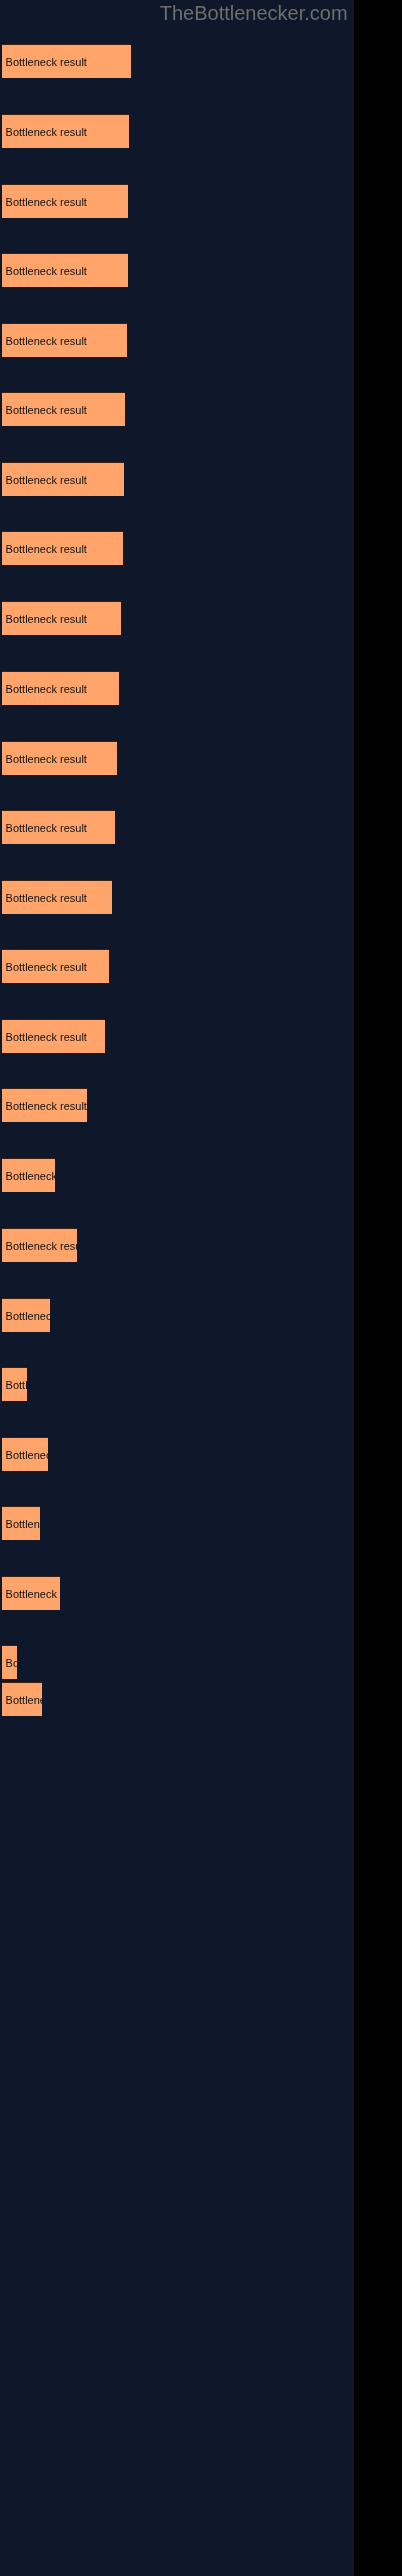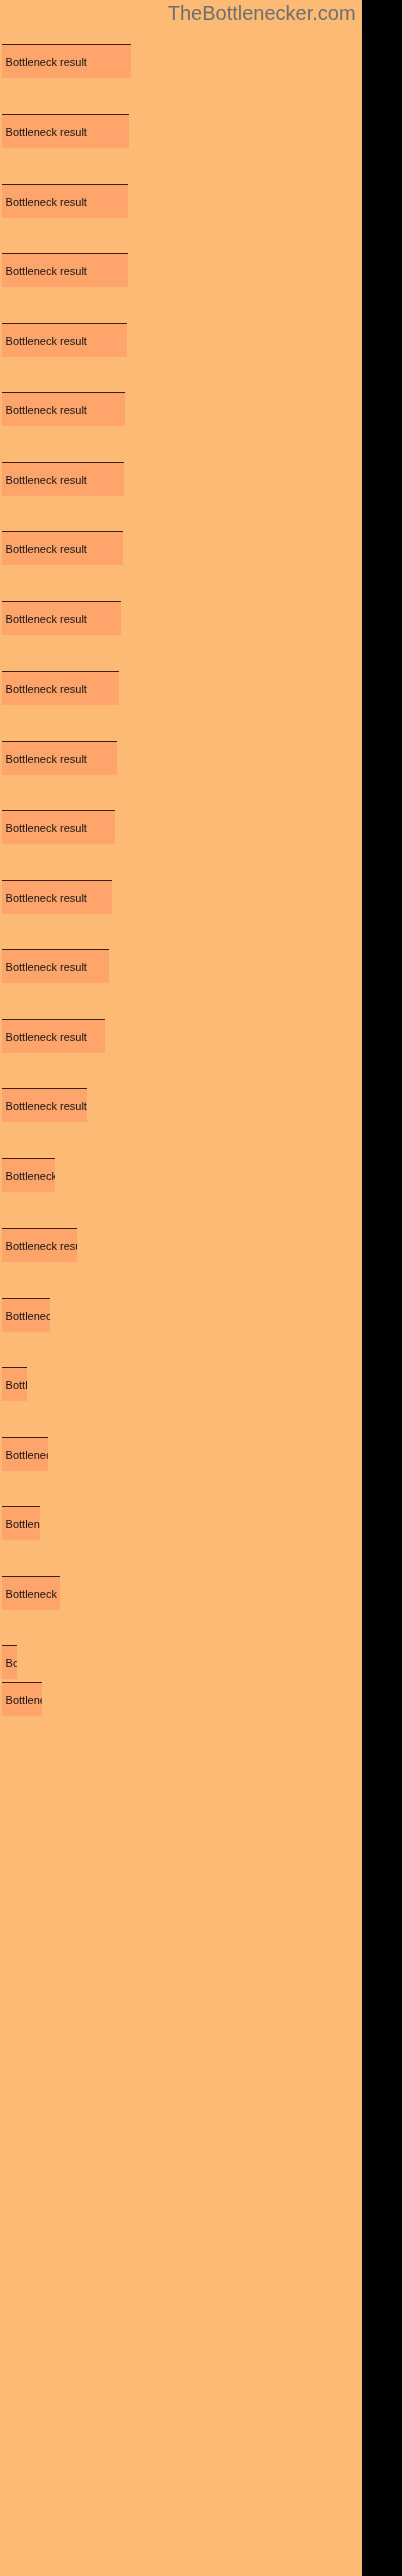--- a/index.html
+++ b/index.html
@@ -10,23 +10,24 @@
   body {
     width: 403px;
     height: 2576px;
     position: relative;
     overflow: hidden;
     font-family: "Liberation Sans", sans-serif;
   }
   #chart-root {
     position: absolute;
     left: 0; top: 0;
-    width: 362px;
+    width: 330px;
     height: 2576px;
-    background: #fdba74;
+    background: #0f172a;
+    padding-left: 24px;
   }
   .site-title {
     position: absolute;
     right: 6.4px;
     top: 0.8px;
     font-family: "Liberation Sans", sans-serif;
     font-size: 20px;
     line-height: 24px;
     color: #6e6e6e;
     letter-spacing: 0px;

